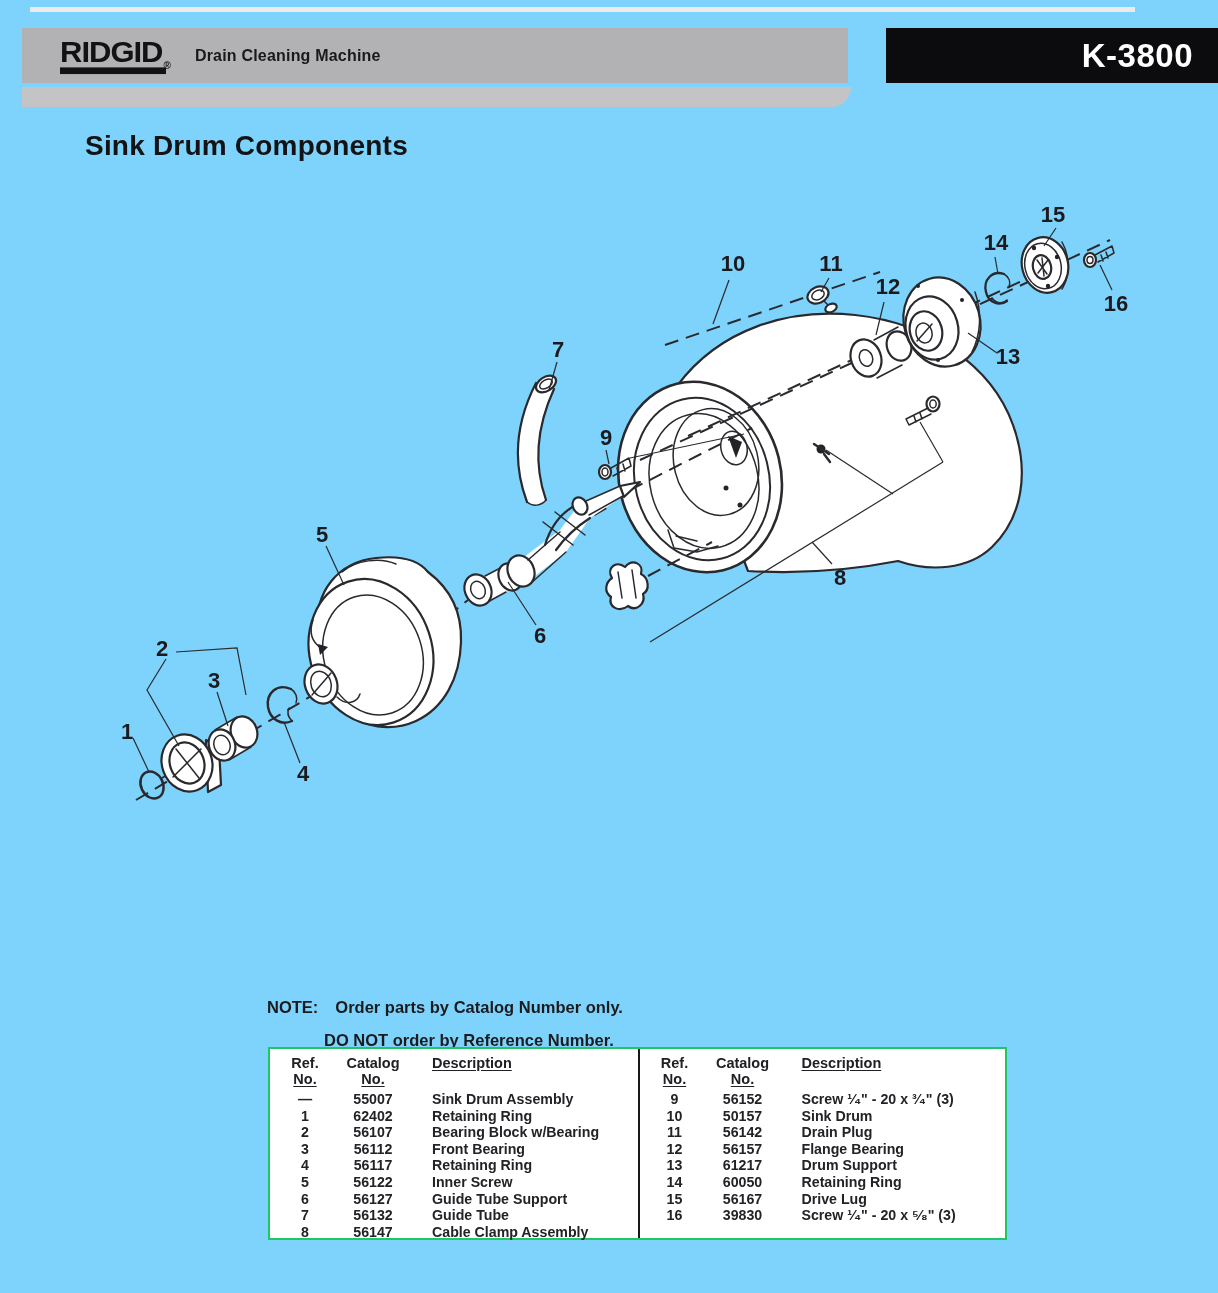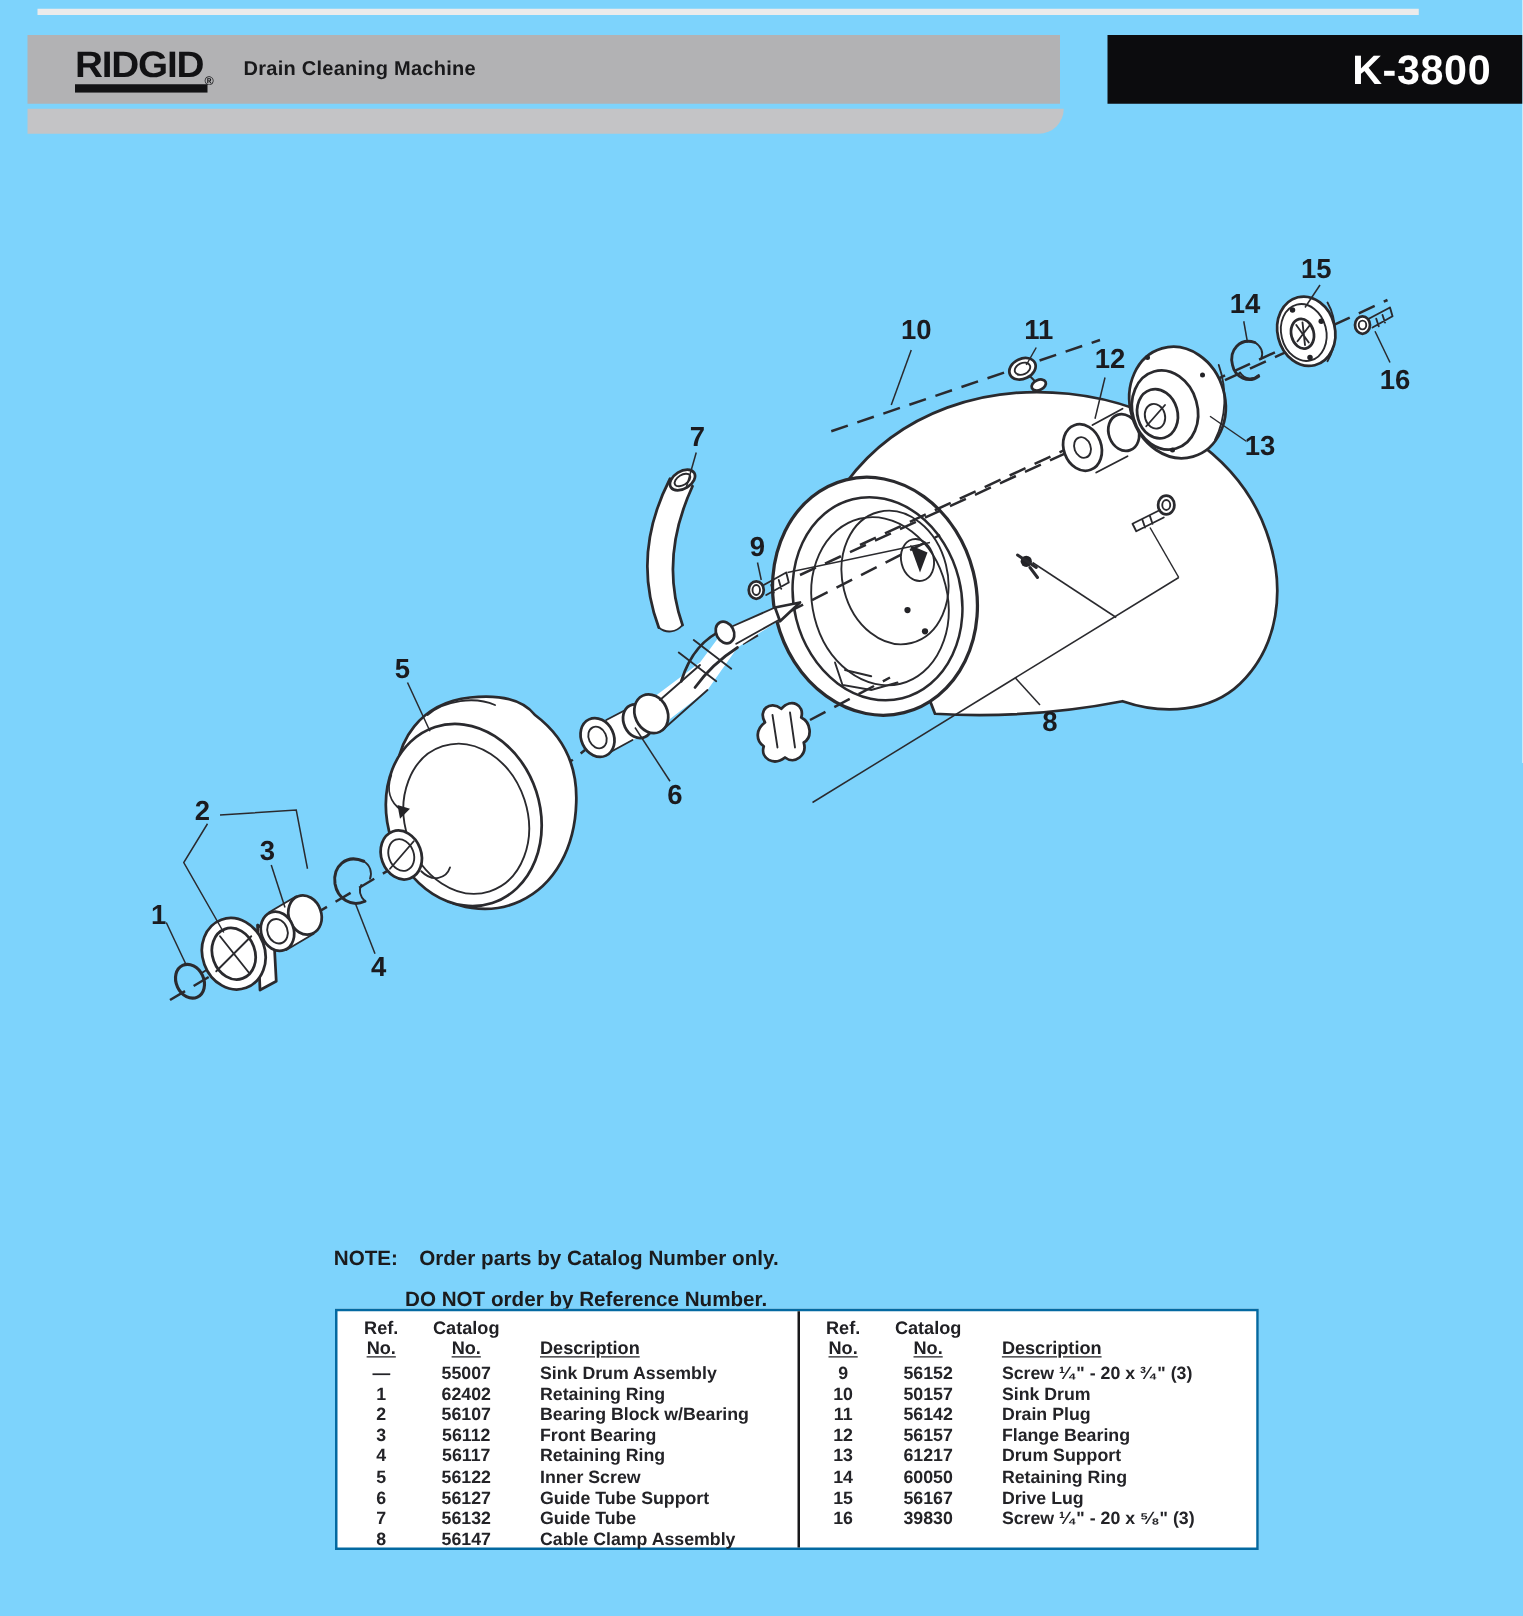--- a/index.html
+++ b/index.html
@@ -39,28 +39,28 @@
                     font-weight:bold; fill:#1b1b1f; text-anchor:middle; }
 
   
   .note { position:absolute; left:267px; top:997px; font-size:16.5px; font-weight:bold;
           color:#1b1b1d; line-height:21px; }
   .note .l1 { display:flex; gap:17px; }
   .note .l2 { padding-left:57px;margin-top:12px; }
 
   
   .parts-table { position:absolute; left:268px; top:1047px; width:739px; height:193px;
-                 border:2px solid #0369a1; display:flex; background:#fff; }
+                 border:2px solid #22c55e; display:flex; background:#fff; }
   .half { width:50%; padding:6px 0 0 12px; }
   .half.right { border-left:2px solid #18181a; }
   .thead { display:grid; grid-template-columns:46px 78px auto; column-gap:6px;
            font-size:14.5px; font-weight:bold; line-height:16px; margin-bottom:4px; color:#202024; }
   .thead .cc { text-align:center; }
   .thead .und { text-decoration:underline; text-underline-offset:2px; }
-  .thead .desc-head { padding-left:14px; display:flex; align-items:flex-end; }
+  .thead .desc-head { padding-left:14px; display:flex; }
   .trow { display:grid; grid-template-columns:46px 78px auto; column-gap:6px;
           font-size:14.2px; font-weight:bold; line-height:16.6px; color:#232327; }
   .trow .ref { text-align:center; }
   .trow .cat { text-align:center; }
   .trow .desc { padding-left:14px; white-space:nowrap; }
 </style>
 </head>
 <body>
 
 <div class="page">
@@ -72,20 +72,21 @@
       <span class="logo">RIDGID</span>
       <span class="reg">®</span>
     </div>
     <div class="machine">Drain Cleaning Machine</div>
   </div>
   <div class="bar-model">
     <span class="model-text">K-3800</span>
   </div>
   <div class="bar-sub"></div>
 
+  <div class="page-title">Sink Drum Components</div>
 
   <svg class="diagram" viewBox="0 -15 1218 815" xmlns="http://www.w3.org/2000/svg">
 
     <g>
       <path class="part" d="M 677 186 C 720 128 790 108 855 115 C 930 123 992 166 1013 225
                            C 1030 272 1022 318 992 347 C 968 370 930 372 898 361
                            C 852 370 800 374 748 371 Z"></path>
       <ellipse class="part" cx="700" cy="277" rx="81" ry="96" transform="rotate(-14 700 277)" style="stroke-width:2.6"></ellipse>
       <ellipse class="part" cx="702" cy="279" rx="67" ry="82" transform="rotate(-14 702 279)" style="stroke-width:2"></ellipse>
       <ellipse class="thin nofill" cx="704" cy="281" rx="54" ry="68" transform="rotate(-14 704 281)"></ellipse>

